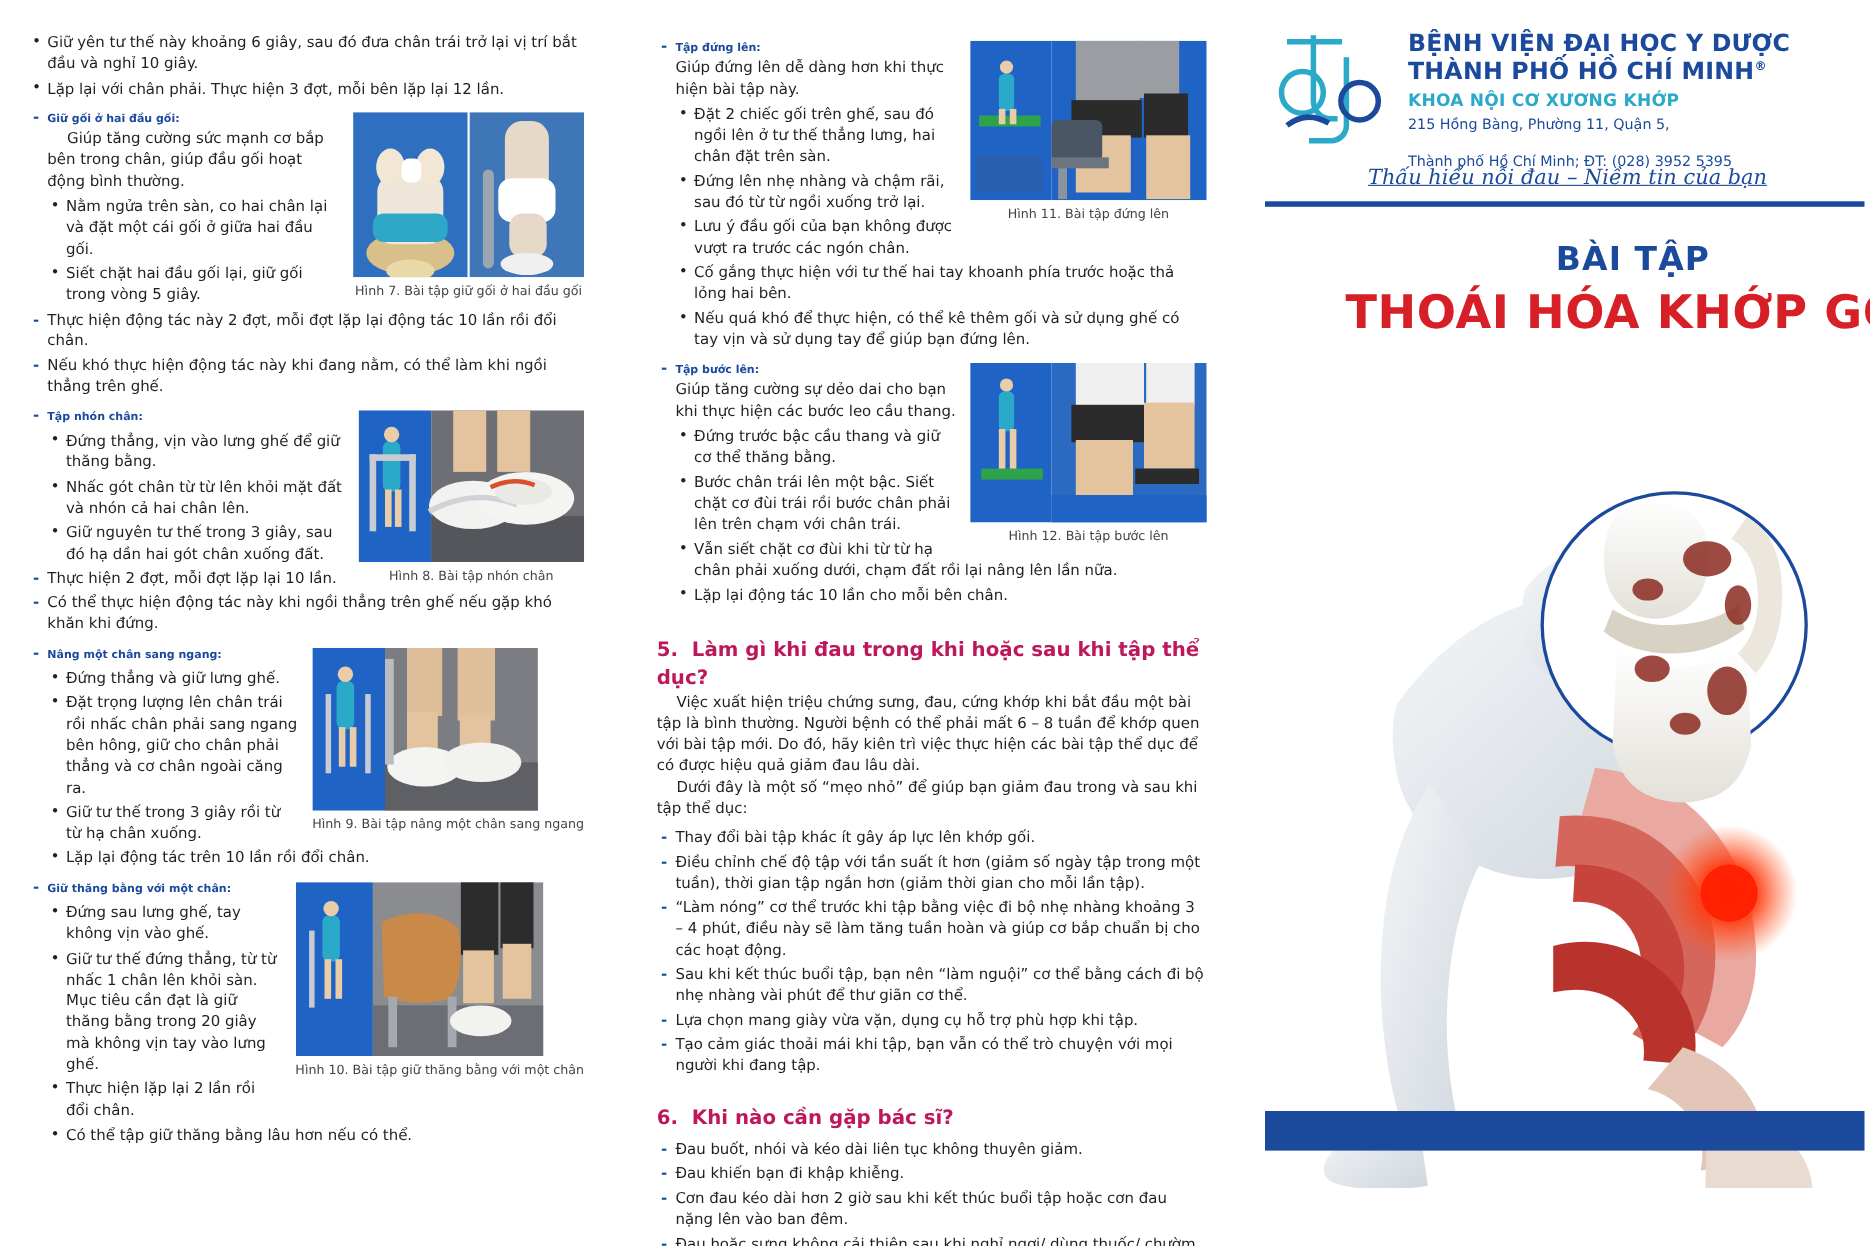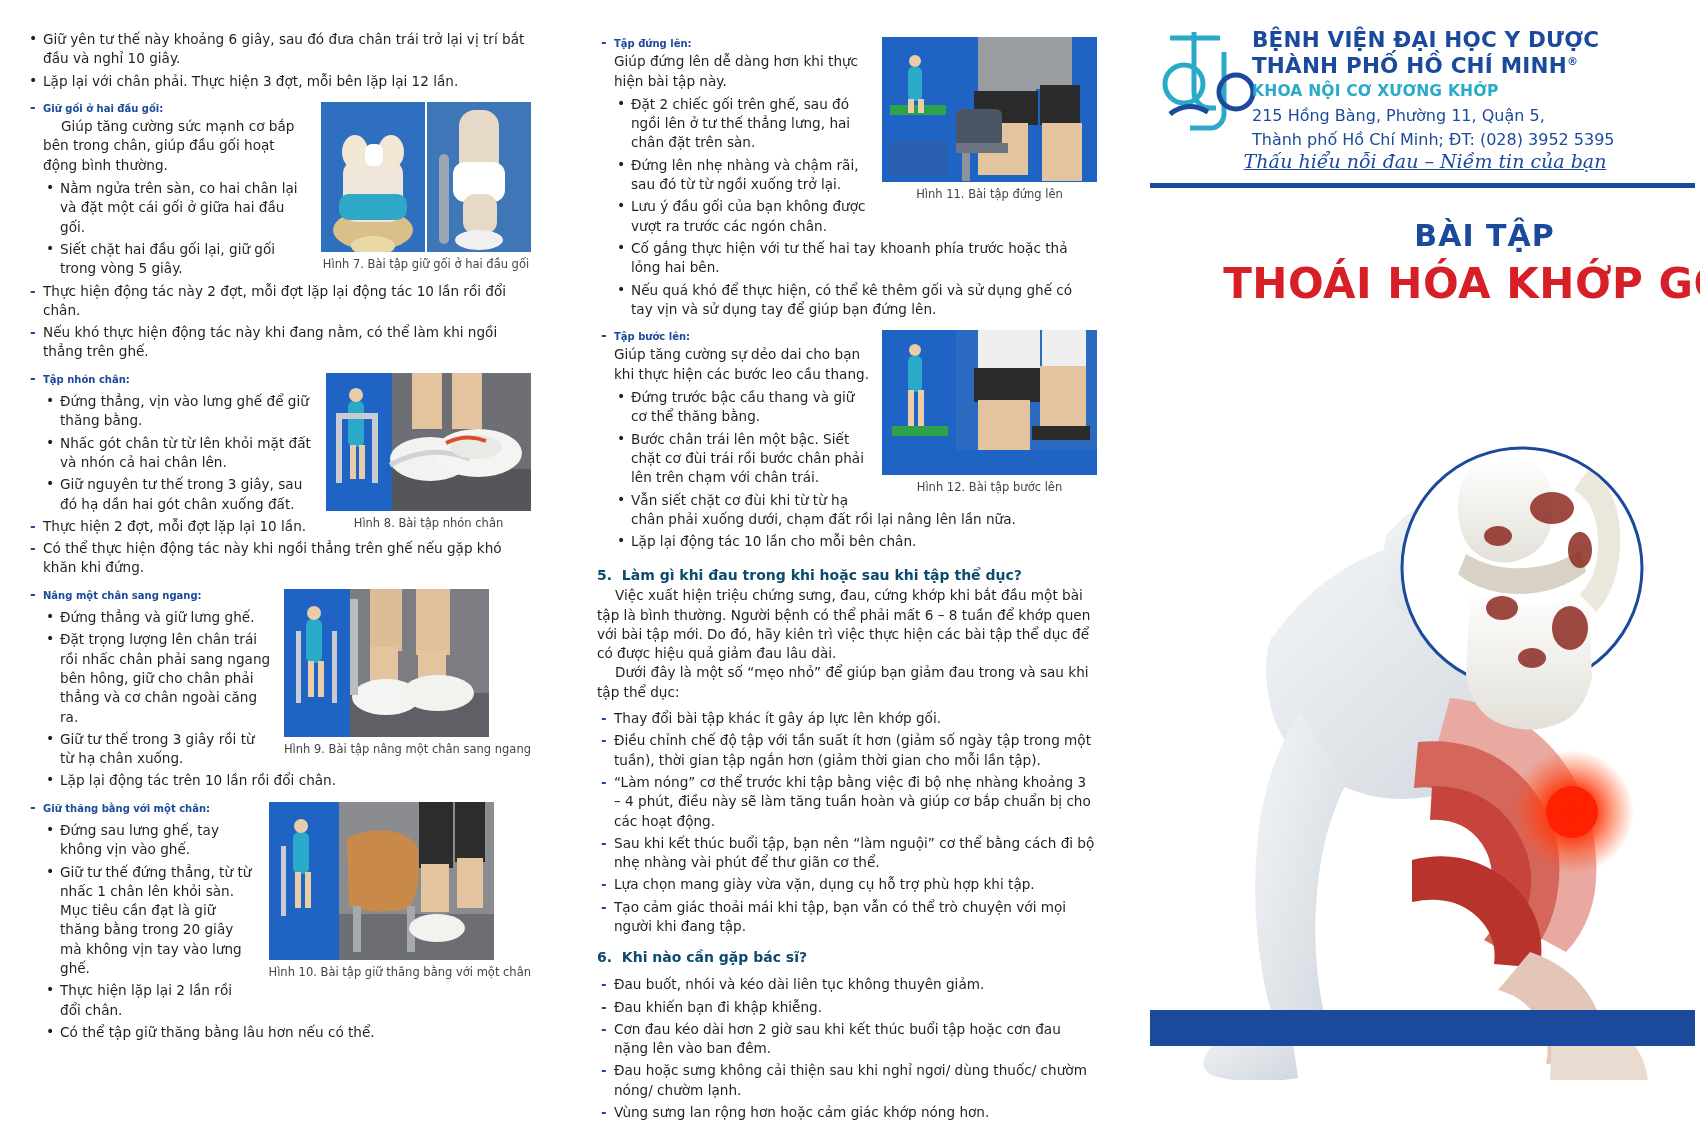--- a/index.html
+++ b/index.html
@@ -33,31 +33,31 @@
   .l2>li{padding-left:17px;margin-bottom:3px;}
   .l2>li:before{content:"•";position:absolute;left:3px;top:-1px;color:#231f20;font-size:14px;}
 
   .para{margin:0 0 0 0;text-indent:18px;}
   .para.noind{text-indent:0;}
 
   
   .fig{float:right;margin:4px 0 6px 12px;}
   .cap{font-size:11.5px;color:#444;text-align:center;margin-top:4px;font-family:"DejaVu Sans",sans-serif;}
 
-  .sec-num{font-weight:bold;color:#0c4a6e;font-size:14px;margin-top:12px;}
+  .sec-num{font-weight:bold;color:#be185d;font-size:18px;margin-top:24px;}
   .clear{clear:both;}
 
   
   #col3{background:#ffffff;}
   .logo-wrap{position:absolute;left:1150px;top:22px;width:540px;height:150px;}
   .logo-mark{position:absolute;left:0;top:0;width:110px;height:112px;}
-  .hosp{position:absolute;left:102px;top:5px;width:420px;}
+  .hosp{position:absolute;left:130px;top:5px;width:420px;}
   .hosp .l1t{font-size:21.5px;font-weight:bold;color:#1b4a9c;letter-spacing:.2px;line-height:1.22;}
   .hosp .l2t{font-size:15.5px;font-weight:bold;color:#2aa9c9;margin-top:3px;letter-spacing:.2px;}
-  .hosp .l3t{font-size:16px;color:#1b4a9c;margin-top:5px;line-height:1.35;}
+  .hosp .l3t{font-size:13px;color:#1b4a9c;margin-top:5px;line-height:1.35;}
   .slogan{position:absolute;left:1190px;top:150px;width:470px;text-align:center;
      font-family:"DejaVu Serif",serif;font-style:italic;font-size:19px;color:#1b4a9c;text-decoration:underline;}
 
   .bluebar{position:absolute;left:1150px;top:183px;width:545px;height:5px;background:#1b4a9c;}
 
   .title-wrap{position:absolute;left:1212px;top:218px;width:545px;text-align:center;}
   .t1{font-size:30px;font-weight:bold;color:#1b4a9c;letter-spacing:1px;}
   .t2{font-size:42px;font-weight:bold;color:#d61f26;letter-spacing:.5px;margin-top:6px;}
 
   .hero{position:absolute;left:1150px;top:340px;width:545px;height:740px;overflow:hidden;background:#fff;}
@@ -363,21 +363,21 @@
         <text x="30" y="104" font-family="DejaVu Sans" font-size="13" fill="#1b4a9c"></text>
       </svg>
     </div>
     <div class="hosp">
       <div class="l1t">BỆNH VIỆN ĐẠI HỌC Y DƯỢC</div>
       <div class="l1t">
         <span>THÀNH PHỐ HỒ CHÍ MINH</span><sup style="font-size:11px">®</sup>
       </div>
       <div class="l2t">KHOA NỘI CƠ XƯƠNG KHỚP</div>
       <div class="l3t">215 Hồng Bàng, Phường 11, Quận 5,</div>
-      <div class="l3t" style="margin-top:2px">Thành phố Hồ Chí Minh; ĐT: (028) 3952 5395</div>
+      <div class="l3t" style="margin-top:16px">Thành phố Hồ Chí Minh; ĐT: (028) 3952 5395</div>
     </div>
   </div>
 
   <div class="slogan">Thấu hiểu nỗi đau – Niềm tin của bạn</div>
   <div class="bluebar"></div>
 
   <div class="title-wrap">
     <div class="t1">BÀI TẬP</div>
     <div class="t2">THOÁI HÓA KHỚP GỐI</div>
   </div>

